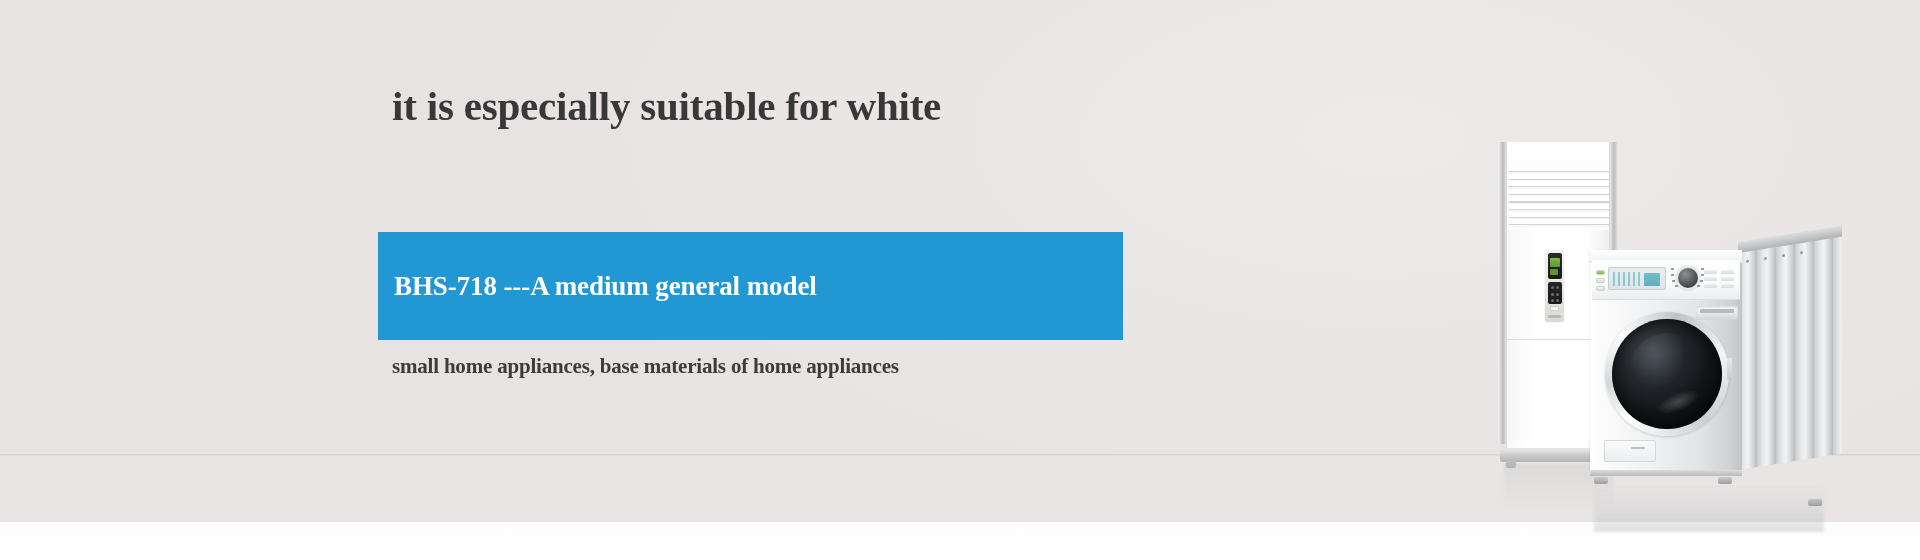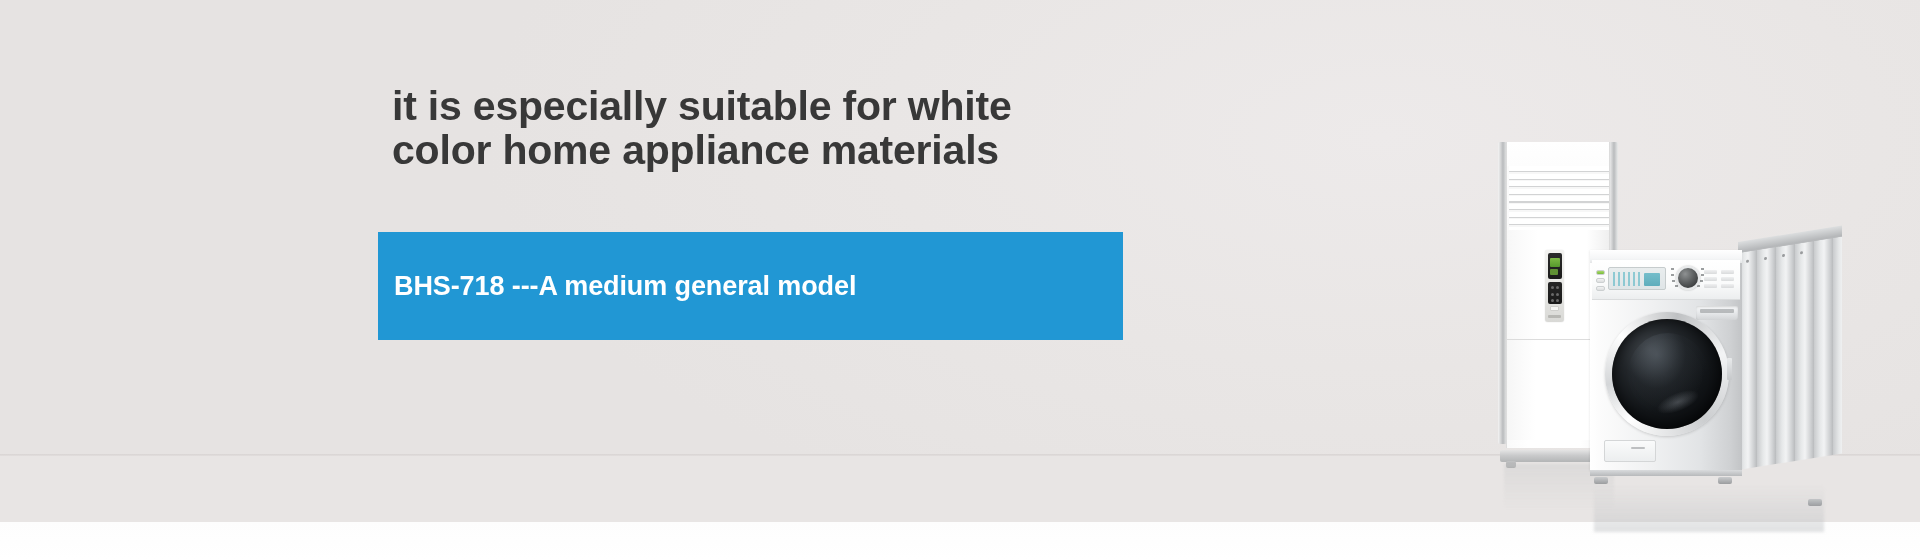--- a/index.html
+++ b/index.html
@@ -31,21 +31,21 @@
     position:absolute; left:0; top:456px; width:1920px; height:66px;
     background:#e8e5e4;
   }
   .bg-floor {
     position:absolute; left:0; top:522px; width:1920px; height:38px;
     background:linear-gradient(180deg,#fdfdfd 0%, #ffffff 100%);
   }
 
   
   .text-col {
-    position:absolute; left:392px; top:0; width:760px; height:560px;
+    position:absolute; left:392px; top:0; width:760px; height:560px;font-family:Liberation Serif, serif;
   }
   .headline {
     position:absolute; left:0; top:84px; width:760px;
     font-size:41px; font-weight:bold; line-height:1.08;
     color:#383838; letter-spacing:-0.2px;
   }
   .headline span { display:block; }
 
   .blue-box {
     position:absolute; left:-14px; top:232px;
@@ -340,28 +340,28 @@
 
   <div class="bg-wall"></div>
   <div class="bg-divider"></div>
   <div class="bg-midband"></div>
   <div class="bg-floor"></div>
 
   <div class="text-col">
 
     <div class="headline">
       <span>it is especially suitable for white</span>
-      <span>color home appliance materials</span>
     </div>
 
     <div class="blue-box">
       <div class="blue-line l1">BHS-718 ---A medium general model</div>
     </div>
 
     <div class="desc">
+      <span>small home appliances, base materials of home appliances</span>
     </div>
 
   </div>
 
   <div class="products">
 
     <div class="ac">
       <div class="ac-rail-l"></div>
       <div class="ac-rail-r"></div>
       <div class="ac-body">

